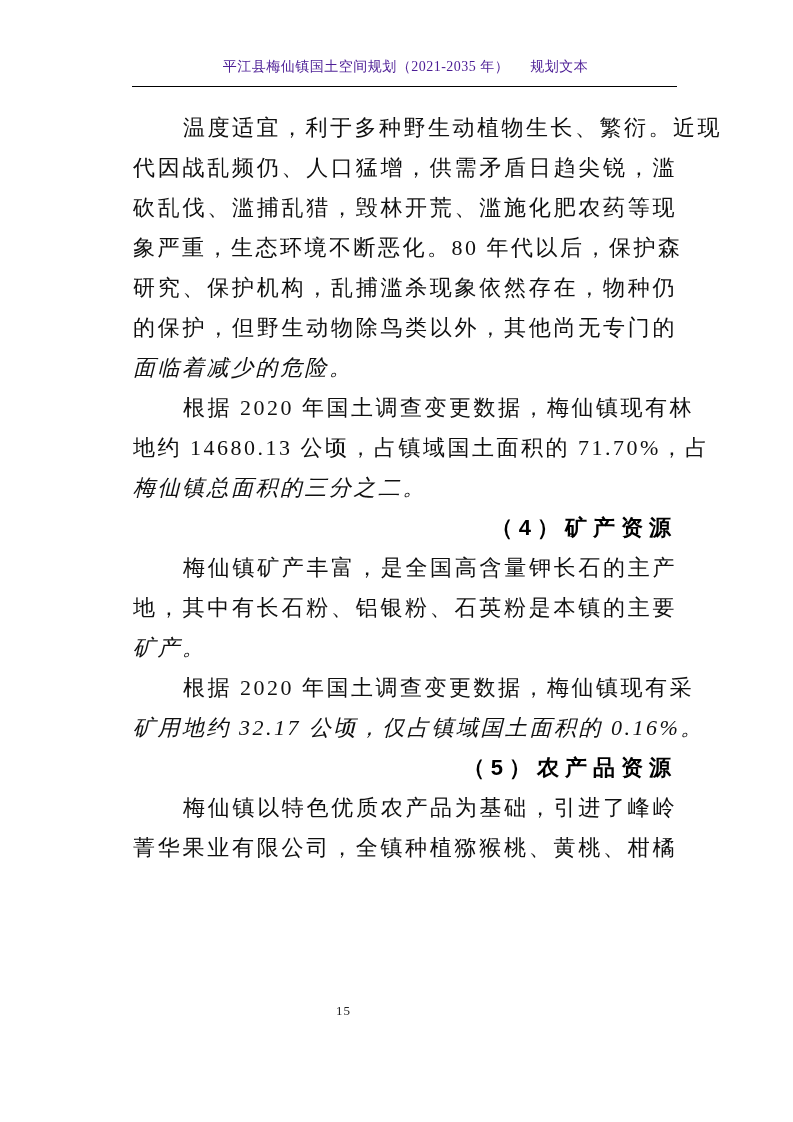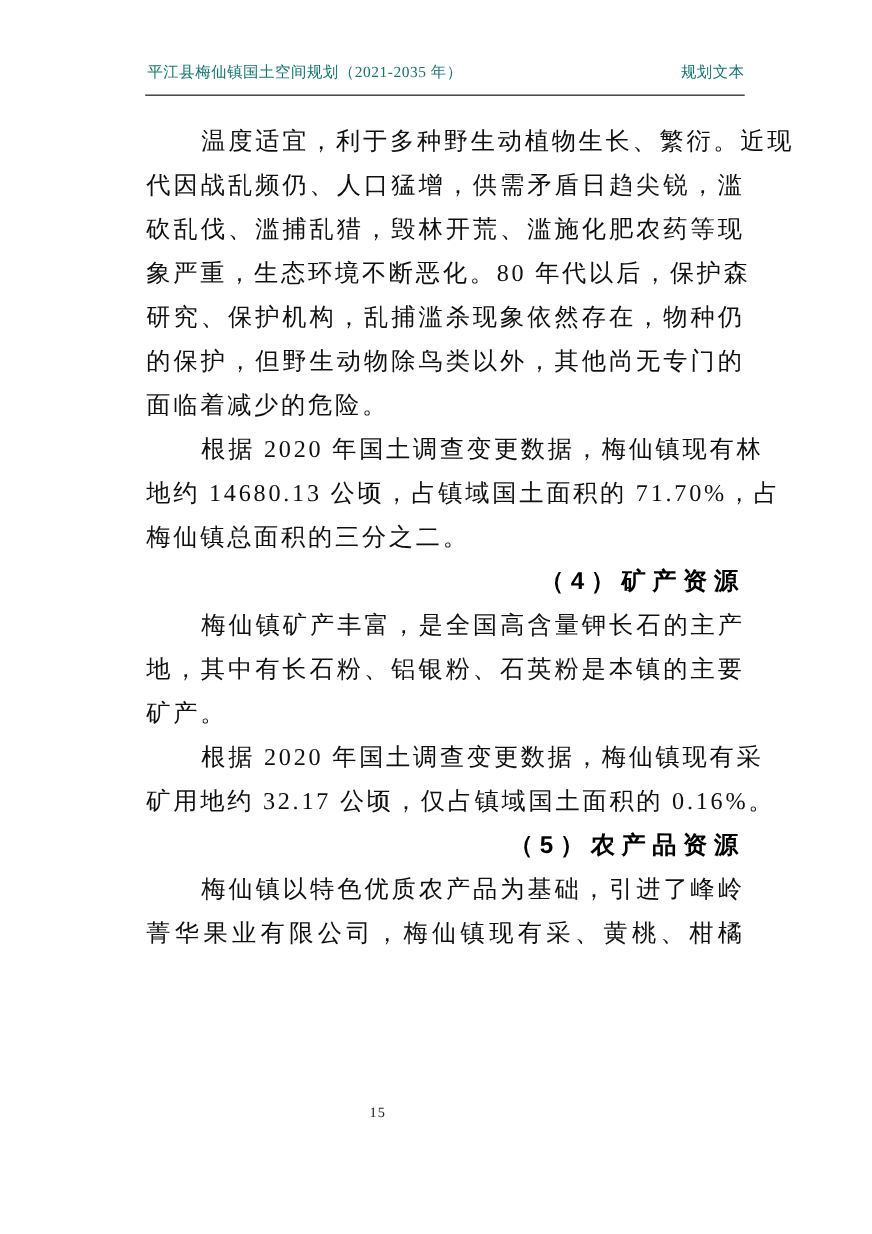--- a/index.html
+++ b/index.html
@@ -13,26 +13,26 @@
     font-family: "Liberation Serif", "DejaVu Serif", serif;
     overflow: hidden;
   }
   
   .header {
     position: absolute;
     left: 134px;
     right: 116px;
     top: 58px;
     display: flex;
-    justify-content: space-between;
+    justify-content: center;
     align-items: baseline;
     font-size: 14px;
     line-height: 18px;
     letter-spacing: 0.5px;
-    color: #0f766e;
+    color: #4c1d95;
     gap: 21px;
   }
   .header-rule {
     position: absolute;
     left: 132px;
     right: 116px;
     top: 86px;
     border-top: 1.6px solid #000000;
   }
   
@@ -48,20 +48,21 @@
   .line {
     height: 40px;
     white-space: nowrap;
     letter-spacing: 2.5px;
     text-align: justify;
     text-align-last: justify;
   }
   .line.no-fill {
     text-align: left;
     text-align-last: left;
+    font-style: italic;
   }
   .line.indent { text-indent: 50px; }
   .heading {
     height: 40px;
     line-height: 40px;
     padding-left: 50px;
     font-family: "Liberation Sans", "DejaVu Sans", sans-serif;
     font-weight: 700;
     font-size: 22px;
     letter-spacing: 6px;
@@ -111,18 +112,18 @@
     <div class="line indent">梅仙镇矿产丰富，是全国高含量钾长石的主产</div>
     <div class="line">地，其中有长石粉、铝银粉、石英粉是本镇的主要</div>
     <div class="line no-fill">矿产。</div>
 
     <div class="line indent">根据 2020 年国土调查变更数据，梅仙镇现有采</div>
     <div class="line no-fill">矿用地约 32.17 公顷，仅占镇域国土面积的 0.16%。</div>
 
     <div class="heading">（5）农产品资源</div>
 
     <div class="line indent">梅仙镇以特色优质农产品为基础，引进了峰岭</div>
-    <div class="line">菁华果业有限公司，梅仙镇现有采、黄桃、柑橘</div>
+    <div class="line">菁华果业有限公司，全镇种植猕猴桃、黄桃、柑橘</div>
   </div>
 
   <div class="footer">15</div>
 
 </div>
 
 </body></html>

